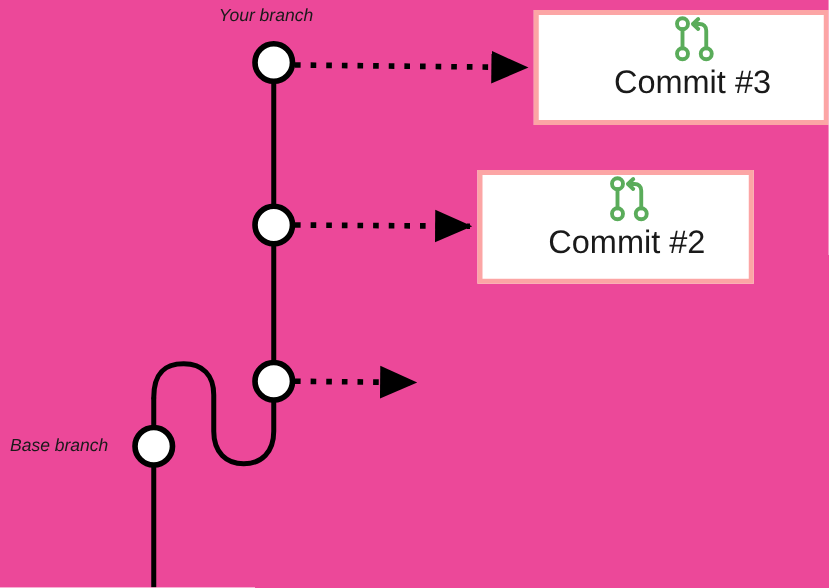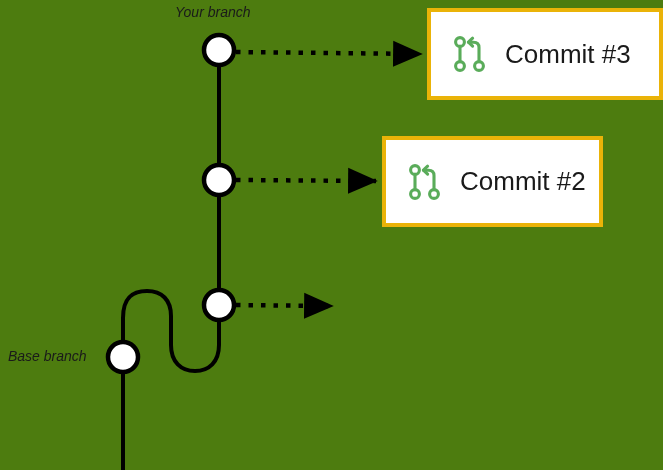--- a/index.html
+++ b/index.html
@@ -4,21 +4,21 @@
 <style>
   html, body {
     margin: 0;
     padding: 0;
     background: #ffffff;
   }
   #canvas {
     position: relative;
     width: 663px;
     height: 470px;
-    background: #4d7c0f;
+    background: #ec4899;
     overflow: hidden;
     font-family: "Liberation Sans", sans-serif;
   }
   .graph-svg {
     position: absolute;
     left: 0;
     top: 0;
     width: 663px;
     height: 470px;
   }
@@ -35,23 +35,23 @@
     top: 4px;
   }
   #label-base-branch {
     left: 8px;
     top: 348px;
   }
   .commit-box {
     position: absolute;
     box-sizing: border-box;
     background: #ffffff;
-    border: 4px solid #eab308;
+    border: 4px solid #fca5a5;
     display: flex;
-    flex-direction: row;
+    flex-direction: column;
     align-items: center;
   }
   .commit-icon {
     flex: 0 0 auto;
     margin-left: 22px;
     width: 34px;
     height: 38px;
     display: block;
   }
   .commit-label {

